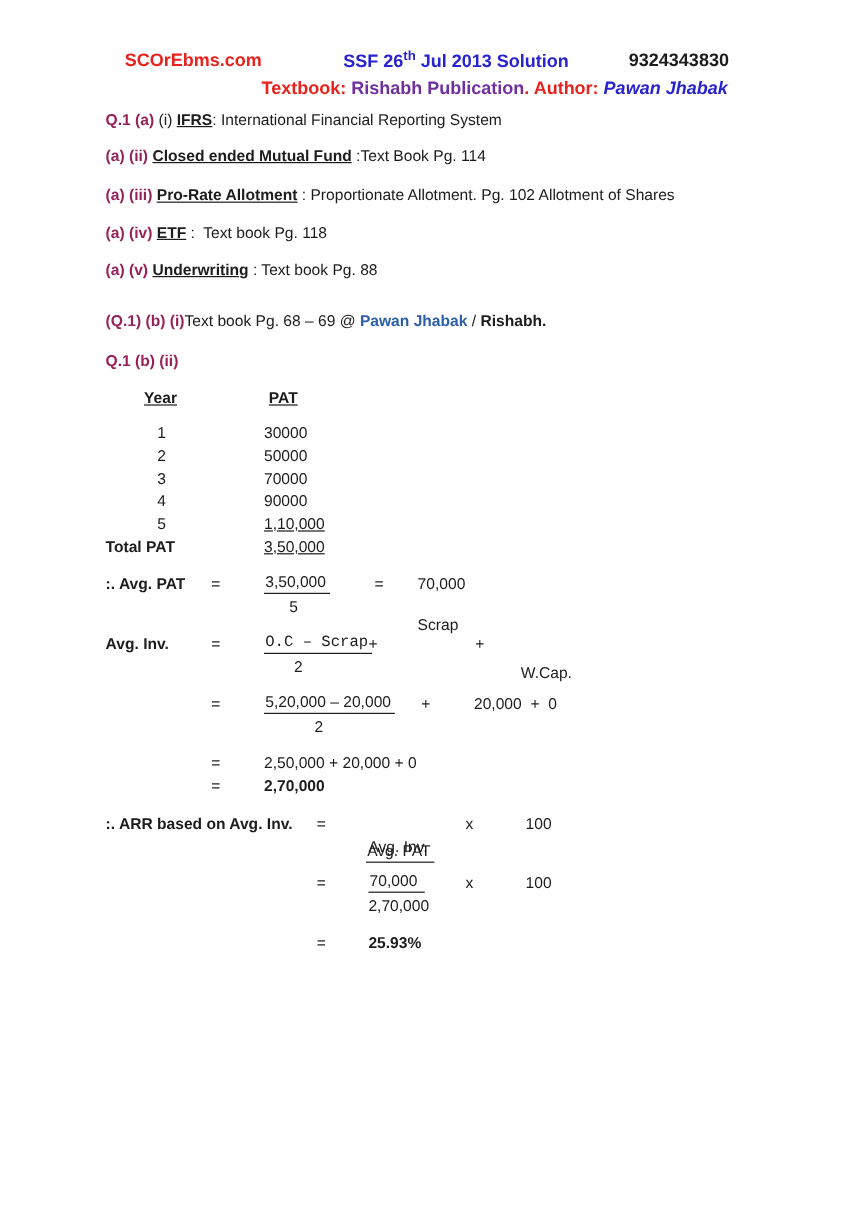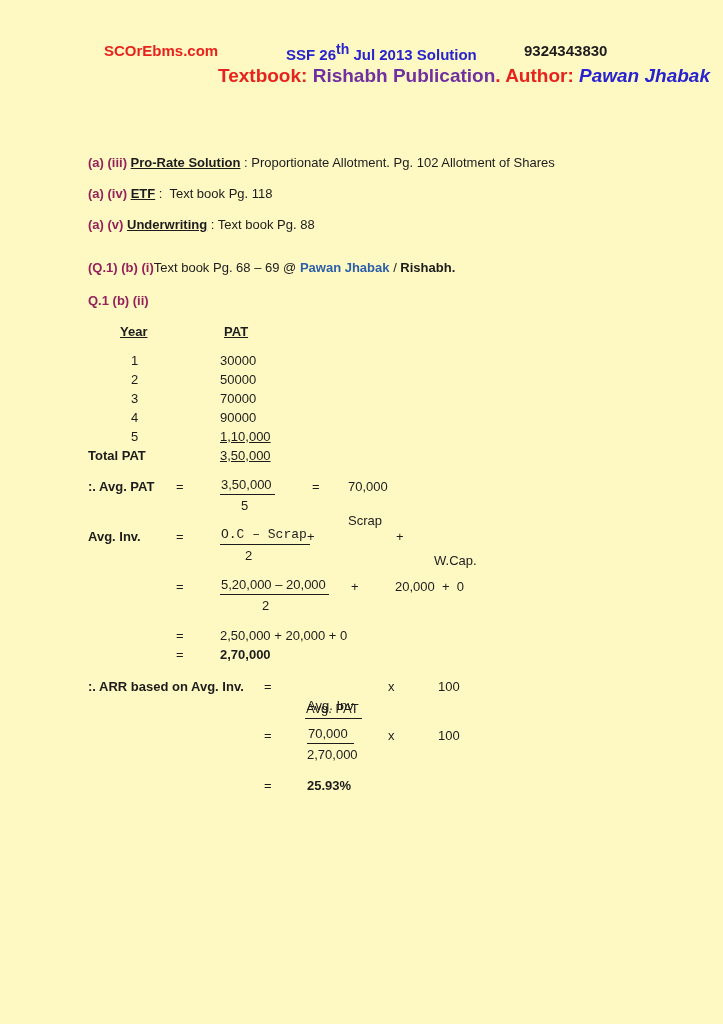--- a/index.html
+++ b/index.html
@@ -1,53 +1,55 @@
 <!DOCTYPE html>
 <html><head>
 <meta charset="utf-8">
 <style>
   html,body{margin:0;padding:0;background:#e9e9e9;}
   .page{
     position:relative;
     width:723px;height:1024px;
     margin:0 auto;
-    background:#fef9c3;
+    background:#ffffff;
     font-family:"Liberation Sans", sans-serif;
     color:#1c1c1c;
     overflow:hidden;
   }
   .abs{position:absolute;white-space:pre;font-size:13px;line-height:1.15;}
   .b{font-weight:bold;}
   .i{font-style:italic;}
   .u{text-decoration:underline;}
   .fracnum{display:inline-block;border-bottom:1.4px solid #1c1c1c;padding:0 3px 1px 1px;}
   .maroon{color:#96215a;}
   .red{color:#e8231e;}
   .blue{color:#2823cf;}
   .purple{color:#7030a0;}
   .linkblue{color:#2c5faa;}
   .vpurple{color:#7b24d8;}
   .green{color:#23a14d;}
   .hdr{font-size:15px;font-weight:bold;}
   .big{font-size:15px;font-weight:bold;}
-  sup{font-size:14px;}
+  sup{font-size:11px;}
 </style>
 </head>
 <body>
 
 <div class="page">
 
   <div class="abs hdr red" style="left:104px;top:42px;">SCOrEbms.com</div>
   <div class="abs hdr blue" style="left:286px;top:41px;"><span>SSF 26</span><sup>th</sup><span> Jul 2013 Solution</span></div>
   <div class="abs hdr" style="left:524px;top:42px;">9324343830</div>
-  <div class="abs b" style="left:218px;top:65px;font-size:19px;"><span class="red">Textbook: </span><span class="purple">Rishabh Publication</span><span class="red">. Author: </span><span class="blue i">Pawan Jhabak</span></div>
+  <div class="abs b" style="left:218px;top:65px;font-size:15px;"><span class="red">Textbook: </span><span class="purple">Rishabh Publication</span><span class="red">. Author: </span><span class="blue i">Pawan Jhabak</span></div>
 
+  <div class="abs" style="left:88px;top:93px;"><span class="b maroon">Q.1 (a) </span><span>(i) </span><span class="b u">IFRS</span><span>: International Financial Reporting System</span></div>
 
+  <div class="abs" style="left:88px;top:123px;"><span class="b maroon">(a) (ii) </span><span class="b u">Closed ended Mutual Fund</span><span> :Text Book Pg. 114</span></div>
 
-  <div class="abs" style="left:88px;top:156px;"><span class="b maroon">(a) (iii) </span><span class="b u">Pro-Rate Solution</span><span> : Proportionate Allotment. Pg. 102 Allotment of Shares</span></div>
+  <div class="abs" style="left:88px;top:156px;"><span class="b maroon">(a) (iii) </span><span class="b u">Pro-Rate Allotment</span><span> : Proportionate Allotment. Pg. 102 Allotment of Shares</span></div>
 
   <div class="abs" style="left:88px;top:187px;"><span class="b maroon">(a) (iv) </span><span class="b u">ETF</span><span> :  Text book Pg. 118</span></div>
 
   <div class="abs" style="left:88px;top:218px;"><span class="b maroon">(a) (v) </span><span class="b u">Underwriting</span><span> : Text book Pg. 88</span></div>
 
   <div class="abs" style="left:88px;top:261px;text-align:right;"><span class="b maroon">(Q.1) (b) (i)</span><span>Text book Pg. 68 – 69 @ </span><span class="b linkblue">Pawan Jhabak</span><span> / </span><span class="b">Rishabh.</span></div>
 
   <div class="abs b maroon" style="left:88px;top:294px;">Q.1 (b) (ii)</div>
 
   <div class="abs b u" style="left:120px;top:325px;">Year</div>

